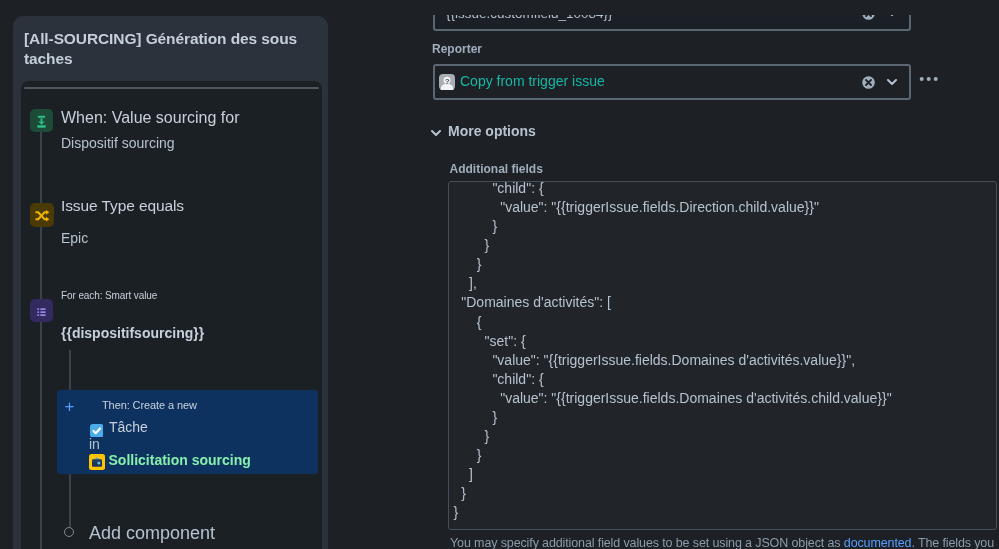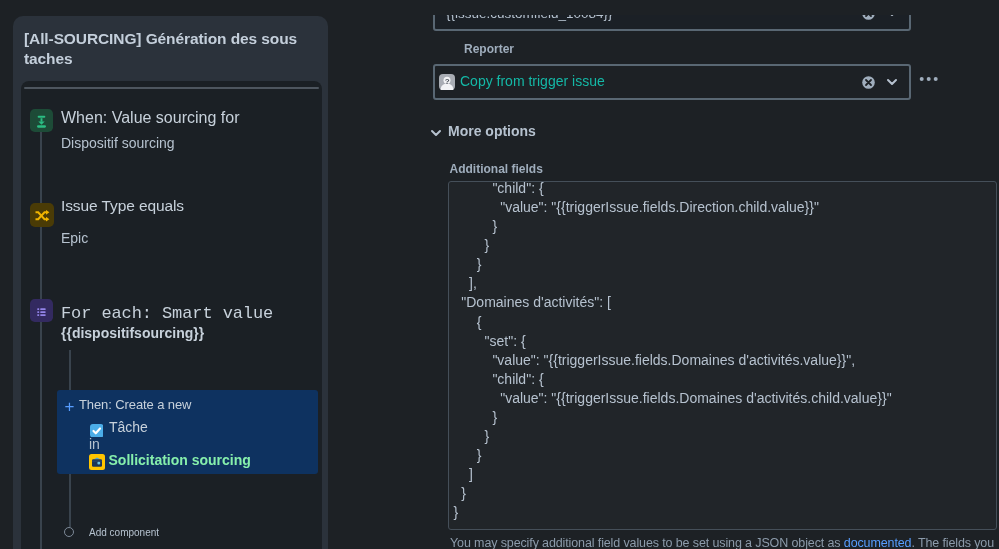--- a/index.html
+++ b/index.html
@@ -47,57 +47,57 @@
     <rect x="0" y="0" width="24" height="24" rx="5" fill="#332A60"></rect>
     <g fill="#9384E8">
       <rect x="7.6" y="9.6" width="2" height="2" rx="0.5"></rect>
       <rect x="10.7" y="9.6" width="5.6" height="2" rx="0.5"></rect>
       <rect x="7.6" y="12.7" width="2" height="2" rx="0.5"></rect>
       <rect x="10.7" y="12.7" width="5.6" height="2" rx="0.5"></rect>
       <rect x="7.6" y="15.8" width="2" height="2" rx="0.5"></rect>
       <rect x="10.7" y="15.8" width="5.6" height="2" rx="0.5"></rect>
     </g>
   </svg>
-  <div class="abs" style="left:61px;top:306px;font-size:17px;line-height:16px;letter-spacing:-0.1px;color:#C7D1DB;font-family:Liberation Mono, monospace;">For each: Smart value</div>
+  <div class="abs" style="left:61px;top:288px;font-size:10px;line-height:16px;letter-spacing:-0.1px;color:#C7D1DB;">For each: Smart value</div>
   <div class="abs" style="left:61px;top:326.4px;font-size:14px;line-height:14px;font-weight:700;color:#C7D1DB;">{{dispositifsourcing}}</div>
 
   <div class="abs" style="left:56.5px;top:390px;width:261px;height:83.5px;background:#0E3260;border-radius:3px;"></div>
   <div class="abs" style="left:64.5px;top:398px;font-size:17px;line-height:17px;color:#579DFF;">+</div>
-  <div class="abs" style="left:79px;top:397.4px;font-size:13px;line-height:16px;letter-spacing:-0.1px;color:#C7D1DB;">Then: Create a new</div>
+  <div class="abs" style="left:102px;top:397.4px;font-size:11px;line-height:16px;letter-spacing:-0.1px;color:#C7D1DB;">Then: Create a new</div>
   <svg class="abs" style="left:89.7px;top:423.8px;" width="13.5" height="13.5" viewBox="0 0 14 14">
     <rect x="0" y="0" width="14" height="14" rx="3" fill="#4BADE8"></rect>
     <path d="M3.6 7.2 L6 9.6 L10.4 4.6" stroke="#fff" stroke-width="2.2" fill="none" stroke-linecap="round" stroke-linejoin="round"></path>
   </svg>
   <div class="abs" style="left:109px;top:419.7px;font-size:14px;line-height:14px;color:#C7D1DB;">Tâche</div>
   <div class="abs" style="left:89px;top:436.5px;font-size:14px;line-height:14px;color:#B6C2CF;text-align:right;">in</div>
   <svg class="abs" style="left:88.6px;top:454px;" width="16" height="16" viewBox="0 0 16 16">
     <rect x="0" y="0" width="16" height="16" rx="2.5" fill="#FFC400"></rect>
     <path d="M4.6 5.6 L8 3.4 L11.6 5.6 Z" fill="#4BA3DD"></path>
     <rect x="3" y="5.2" width="10" height="7.6" rx="1.2" fill="#1D3557"></rect>
     <circle cx="9.8" cy="9" r="1.5" fill="#6CC3E0"></circle>
     <rect x="3" y="6.6" width="10" height="1" fill="#2C4A72"></rect>
   </svg>
   <div class="abs" style="left:108.5px;top:452.5px;font-size:14px;line-height:14px;color:#86efac;font-weight:bold;">Sollicitation sourcing</div>
 
   <div class="abs" style="left:64px;top:526.5px;width:10px;height:10px;border:1.6px solid #7D8997;border-radius:50%;"></div>
-  <div class="abs" style="left:89px;top:525.6px;font-size:10px;line-height:14px;color:#B6C2CF;">Add component</div>
+  <div class="abs" style="left:89px;top:525.6px;font-size:18px;line-height:14px;color:#B6C2CF;">Add component</div>
 
   <div class="abs" style="left:433px;top:-5px;width:478px;height:36px;border:2px solid #596773;border-radius:3px;background:#1B2026;"></div>
   <div class="abs" style="left:446px;top:6.9px;font-size:13.5px;line-height:14px;color:#B6C2CF;">{{issue.customfield_10084}}</div>
   <svg class="abs" style="left:862px;top:6.7px;" width="13" height="13" viewBox="0 0 13 13">
     <circle cx="6.5" cy="6.5" r="6.3" fill="#9FADBC"></circle>
     <path d="M4 4 L9 9 M9 4 L4 9" stroke="#1D2125" stroke-width="1.8" stroke-linecap="round"></path>
   </svg>
   <svg class="abs" style="left:885.5px;top:7px;" width="12" height="12" viewBox="0 0 12 12">
     <path d="M2 4 L6 8 L10 4" stroke="#B6C2CF" stroke-width="2" fill="none" stroke-linecap="round" stroke-linejoin="round"></path>
   </svg>
 
   <div class="abs" style="left:335px;top:0;width:664px;height:15.2px;background:#1D2125;"></div>
 
-  <div class="abs" style="left:432px;top:43.1px;font-size:12px;line-height:12px;font-weight:600;color:#9FADBC;margin-left:32px;">Reporter</div>
+  <div class="abs" style="left:432px;top:43.1px;font-size:12px;line-height:12px;font-weight:600;color:#9FADBC;">Reporter</div>
   <div class="abs" style="left:433px;top:64px;width:478px;height:36px;border:2px solid #596773;border-radius:3px;"></div>
   <svg class="abs" style="left:438.5px;top:74px;" width="16" height="16" viewBox="0 0 16 16">
     <rect x="0" y="0" width="16" height="16" rx="4" fill="#A9ADB4"></rect>
     <circle cx="8" cy="6.2" r="3.5" fill="#F2F3F5"></circle>
     <path d="M1.6 16 C1.6 11.4 4.5 9.7 8 9.7 C11.5 9.7 14.4 11.4 14.4 16 Z" fill="#F2F3F5"></path>
     <text x="8.1" y="9.6" font-size="8" font-weight="700" fill="#4A5058" text-anchor="middle" font-family="Liberation Sans">?</text>
   </svg>
   <div class="abs" style="left:460px;top:74.2px;font-size:14px;line-height:14px;color:#14b8a6;">Copy from trigger issue</div>
   <svg class="abs" style="left:862px;top:76px;" width="13" height="13" viewBox="0 0 13 13">
     <circle cx="6.5" cy="6.5" r="6.3" fill="#9FADBC"></circle>

